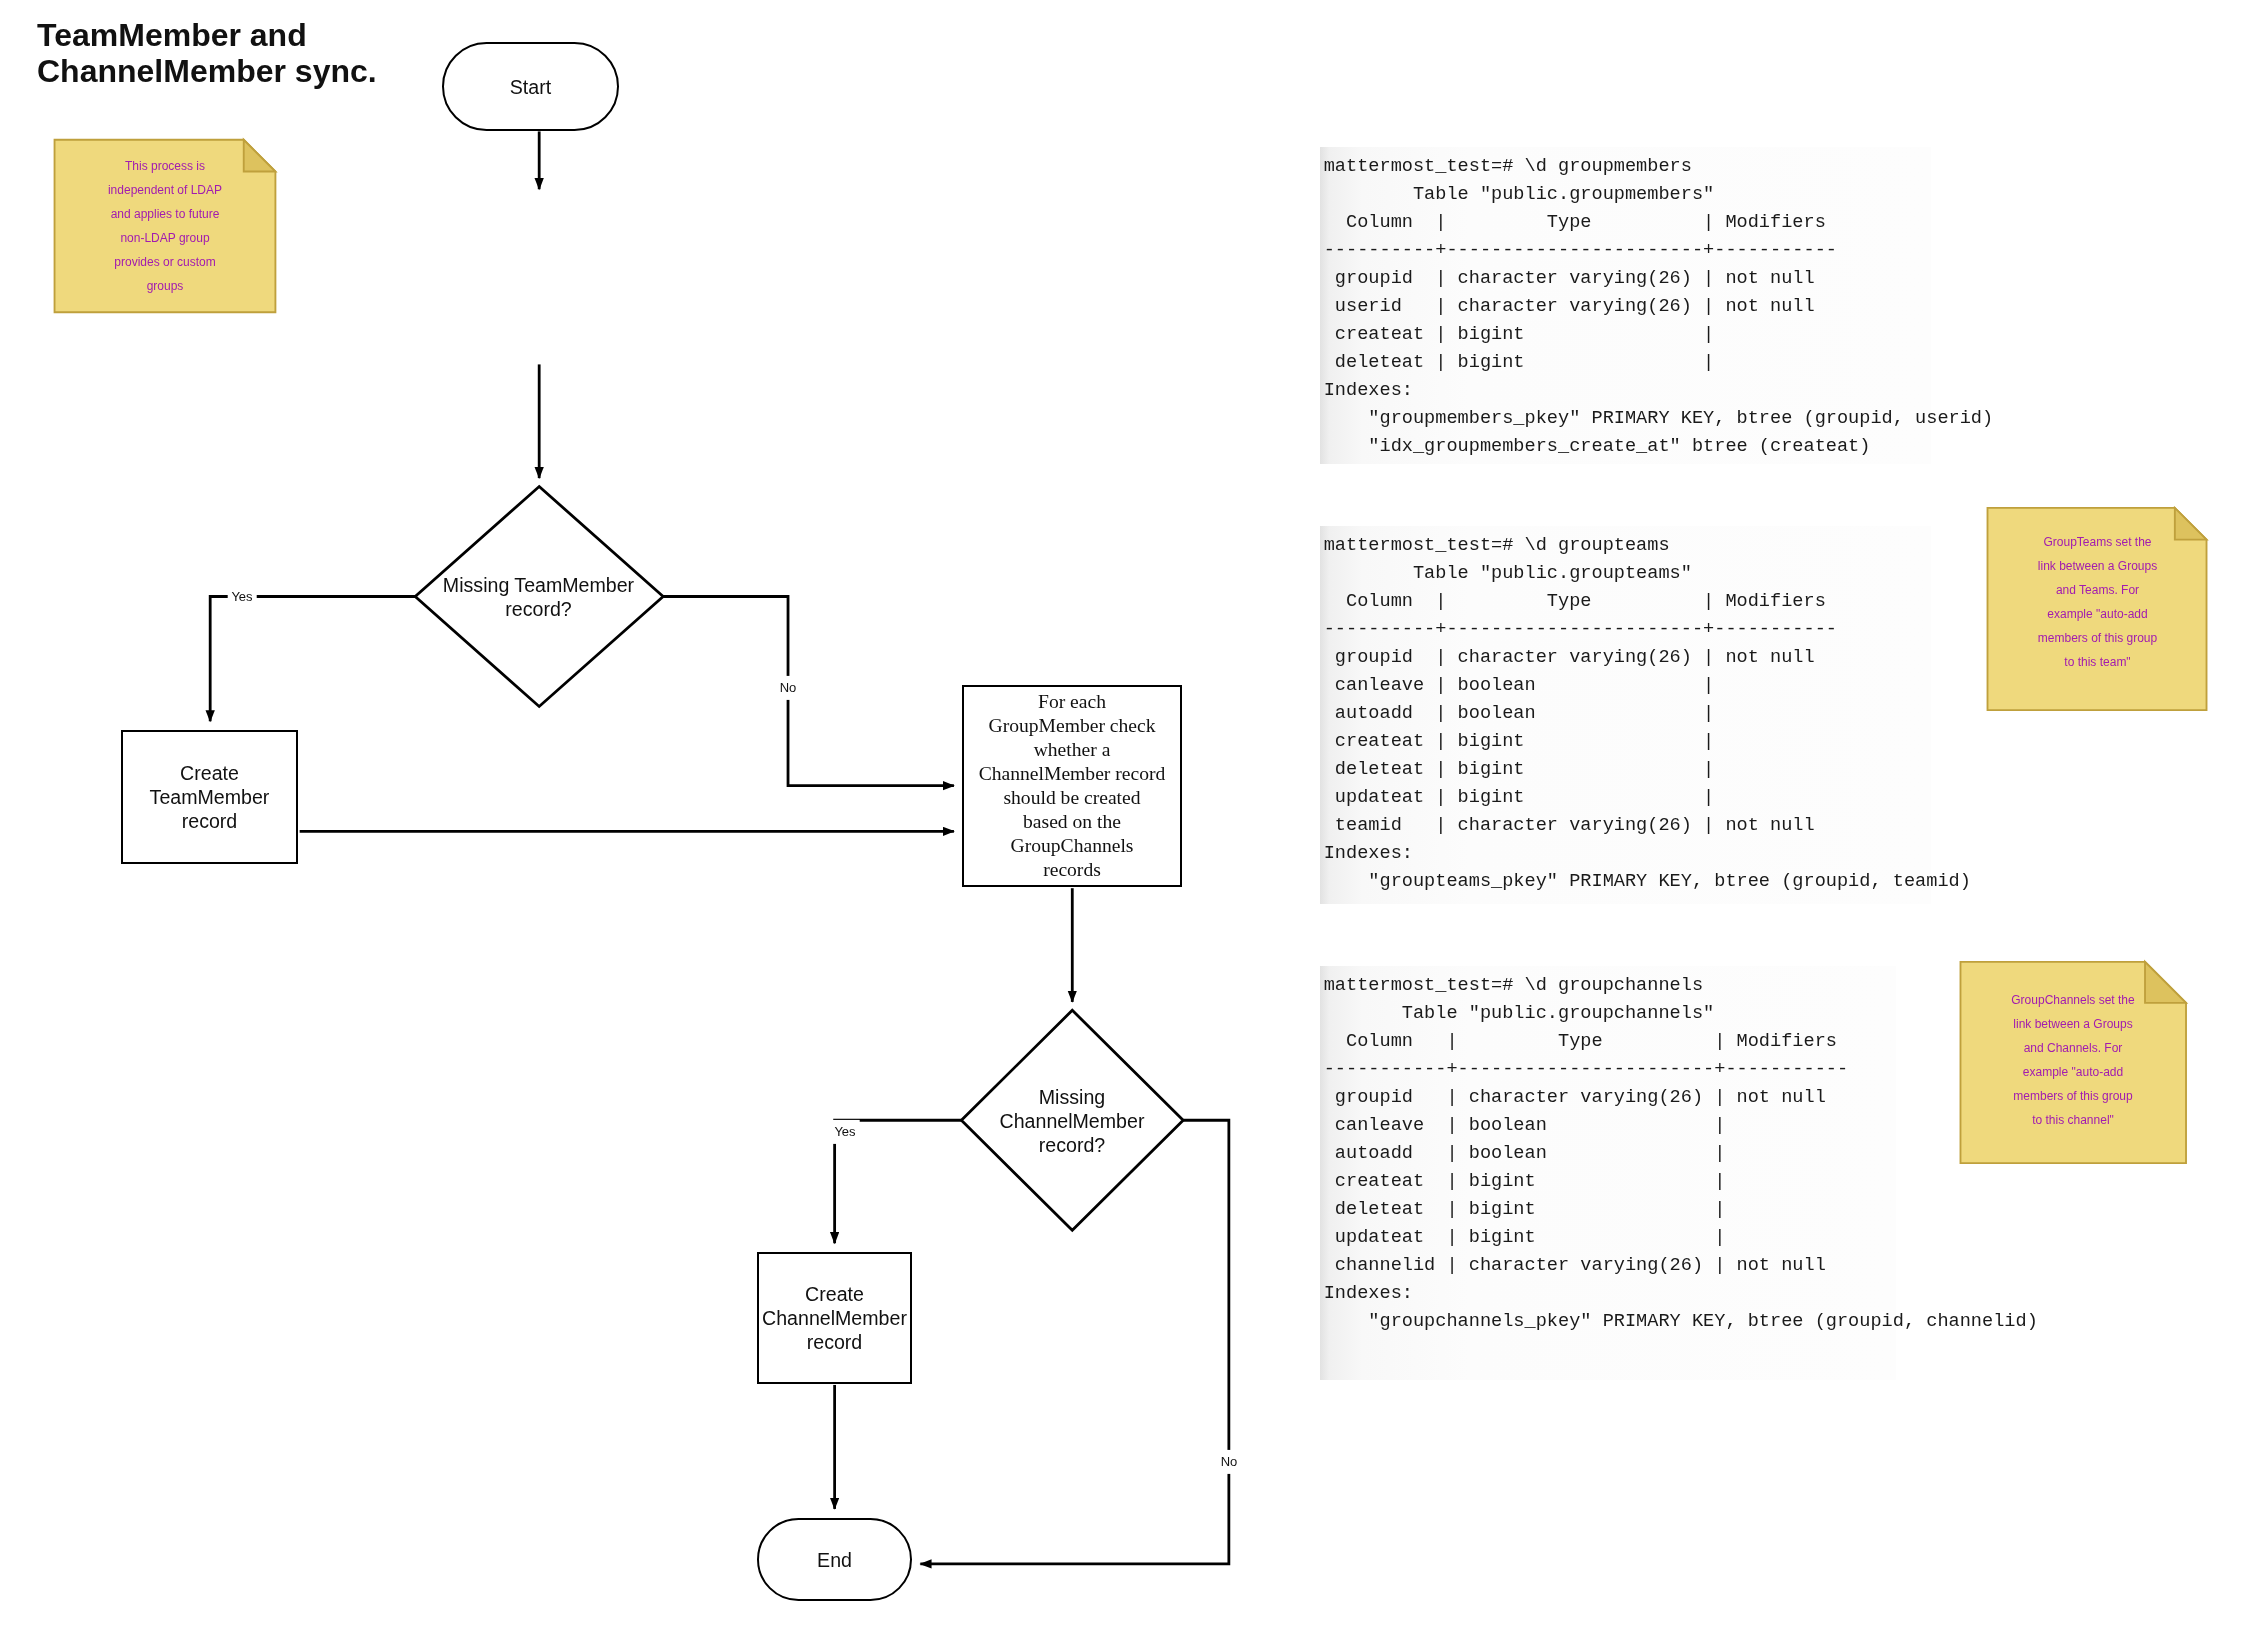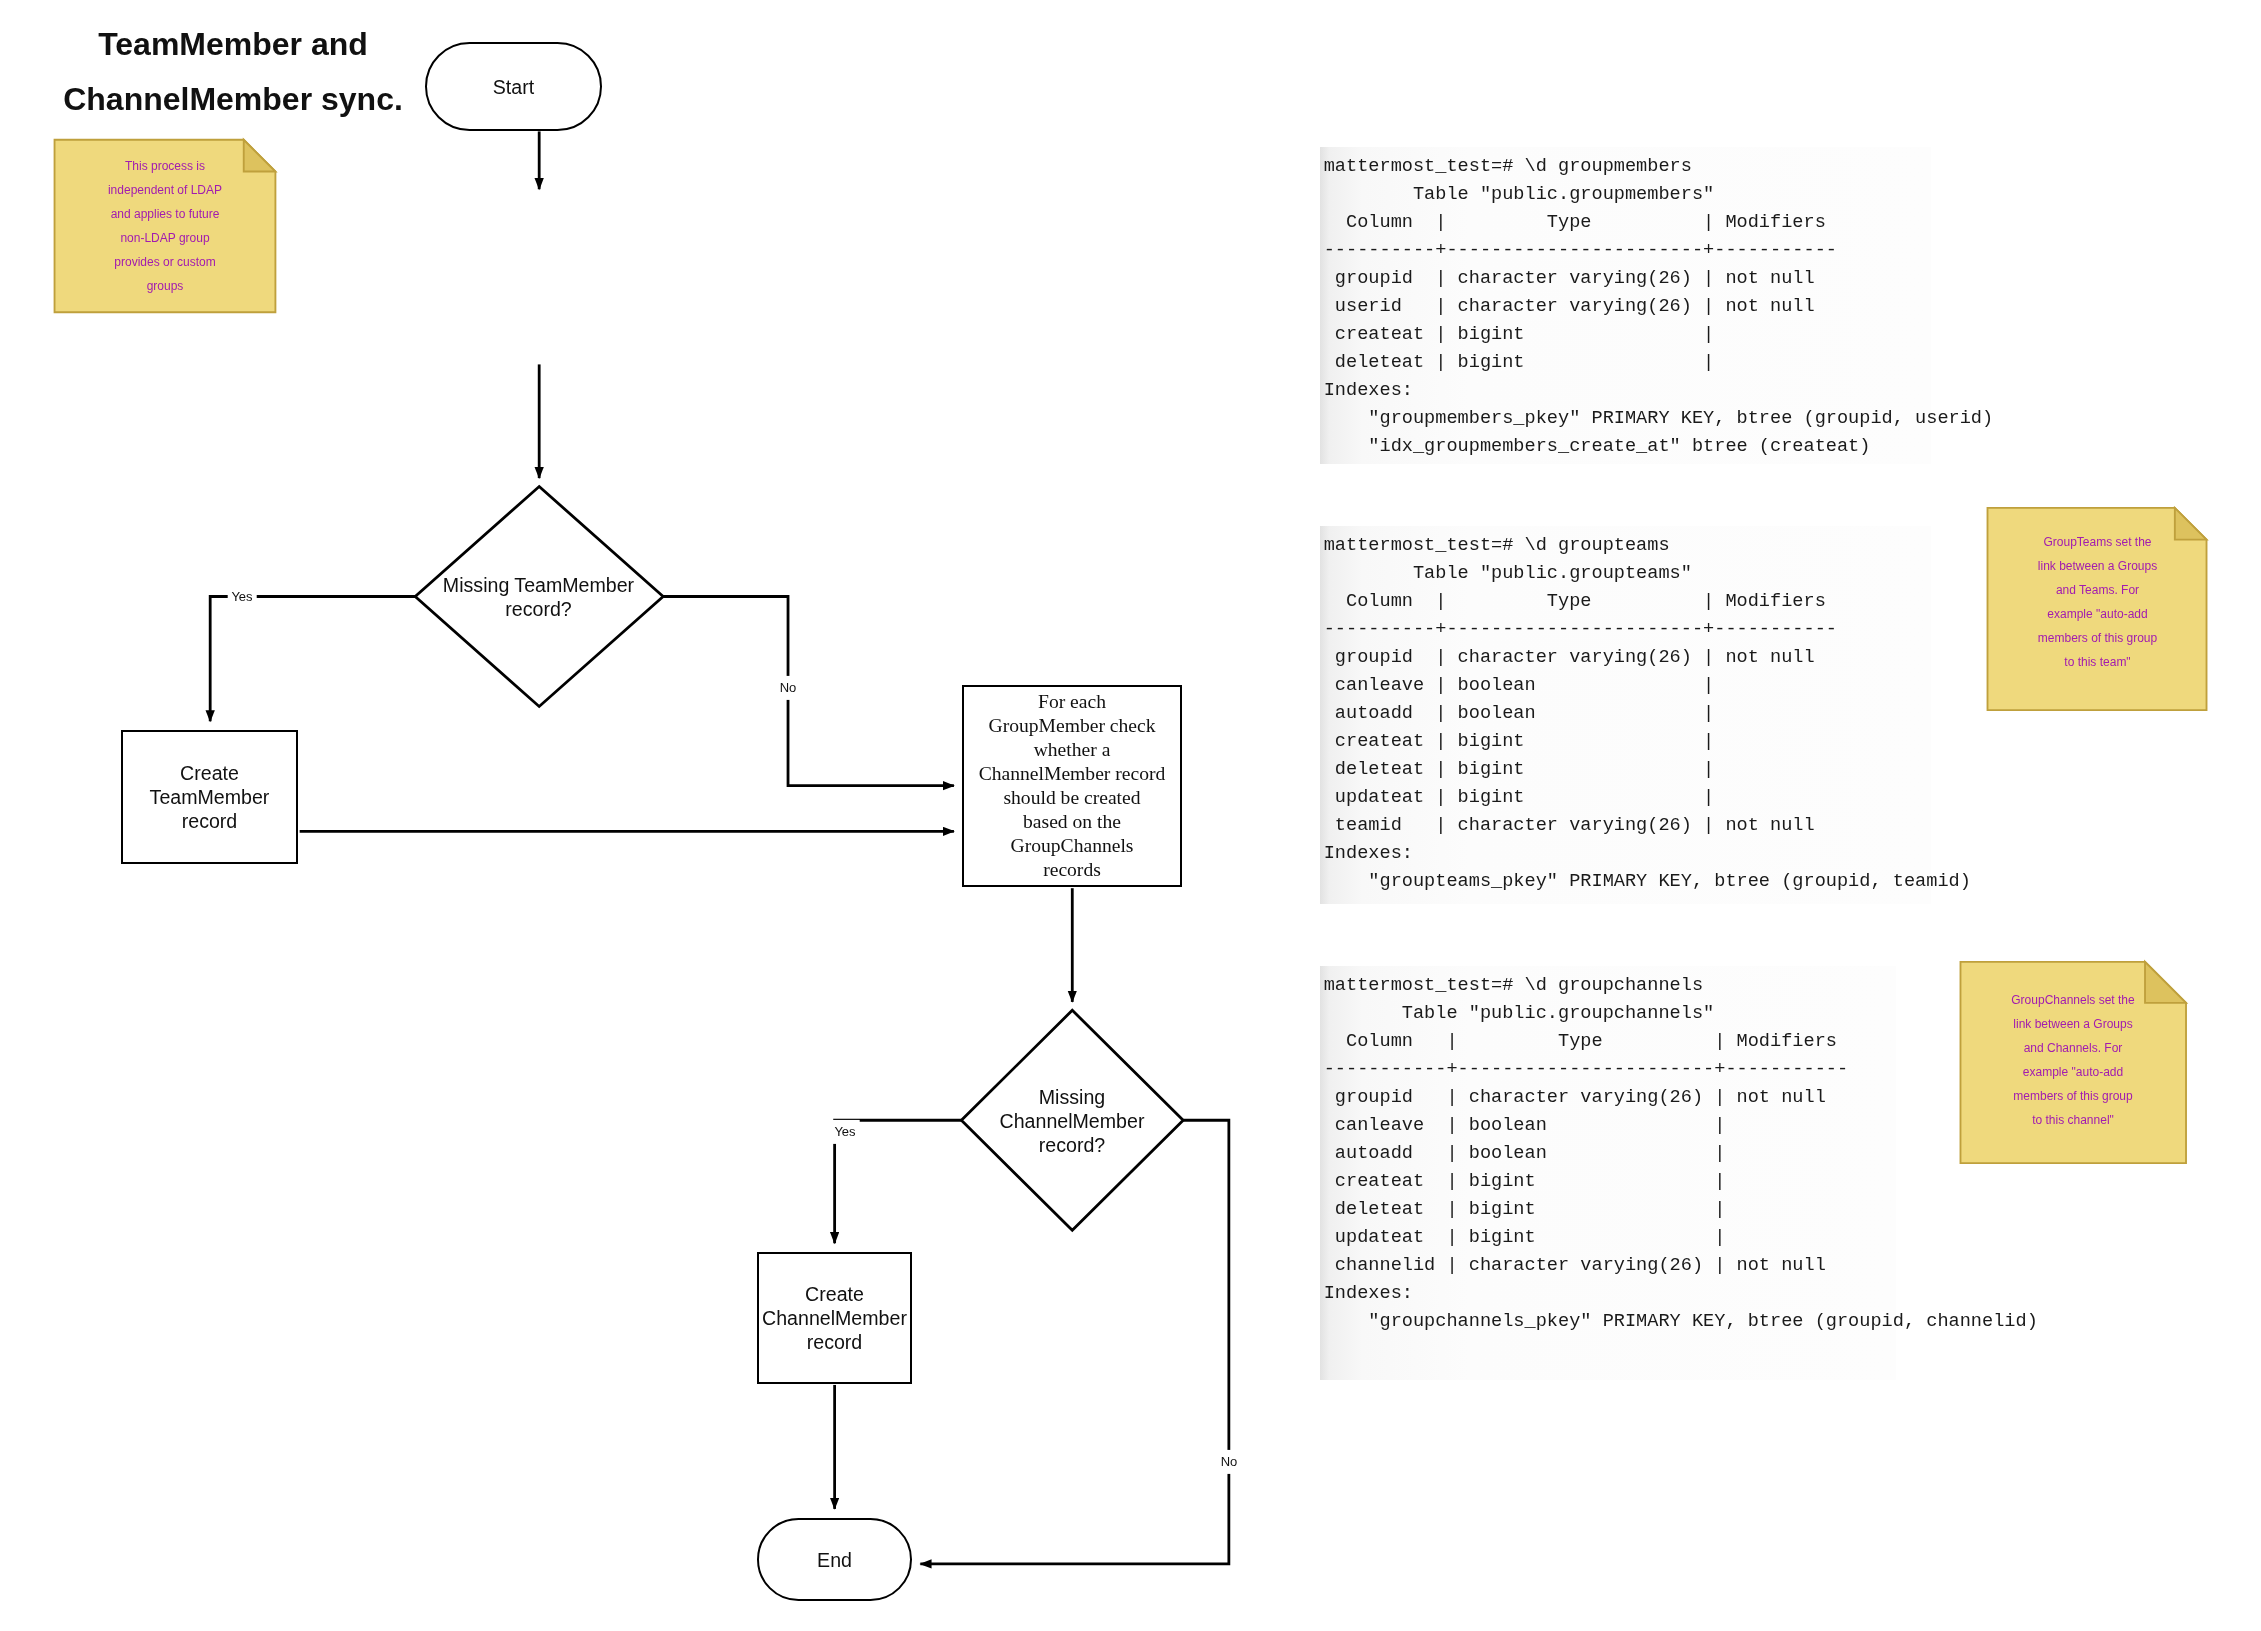--- a/index.html
+++ b/index.html
@@ -1,21 +1,21 @@
 <!DOCTYPE html>
 <html style="font-size:15px"><head>
 <meta charset="utf-8">
 <style>
   html,body{margin:0;padding:0;background:#ffffff;}
   #canvas{position:relative;width:2262px;height:1631px;background:#ffffff;overflow:hidden;
           font-family:"Liberation Sans", sans-serif;color:#111;}
   #wires{position:absolute;left:0;top:0;width:2262px;height:1631px;}
 
-  .title{position:absolute;left:37px;top:17px;width:392px;text-align:center;
-         font-size:32px;line-height:55px;font-weight:bold;white-space:pre-line;}
+  .title{position:absolute;left:37px;top:17px;width:392px;text-align:left;
+         font-size:32px;line-height:36px;font-weight:bold;white-space:pre-line;}
 
   .shape{position:absolute;background:#fff;border:2.8px solid #000;box-sizing:border-box;
          display:flex;align-items:center;justify-content:center;text-align:center;
          font-size:19.6px;line-height:24px;white-space:pre-line;}
   .terminal{border-radius:56px;}
 
   .dlabel{position:absolute;display:flex;align-items:center;justify-content:center;
           text-align:center;font-size:19.6px;line-height:24px;white-space:pre-line;}
 
   .edge-label{position:absolute;transform:translate(-50%,-50%);background:#ffffff;
@@ -65,21 +65,21 @@
       <path fill="#ddc25e" d="M2333,545 L2333,579 L2367,579 Z"></path>
 
       <path fill="#efd97d" d="M2103,1032 H2301 L2345,1076 V1248 H2103 Z"></path>
       <path fill="#ddc25e" d="M2301,1032 L2301,1076 L2345,1076 Z"></path>
     </g>
   </svg>
 
   <div class="title">TeamMember and
 ChannelMember sync.</div>
 
-  <div class="shape terminal" style="left:425px;top:42px;width:177px;height:89px;">Start</div>
+  <div class="shape terminal" style="left:442px;top:42px;width:177px;height:89px;">Start</div>
 
 
   <div class="dlabel" style="left:408px;top:567px;width:261px;height:60px;">Missing TeamMember
 record?</div>
 
   <div class="shape" style="left:121px;top:730px;width:177px;height:134px;">Create
 TeamMember
 record</div>
 
   <div class="shape" style="left:962px;top:685px;width:220px;height:202px;font-family:Liberation Serif, serif;">For each

